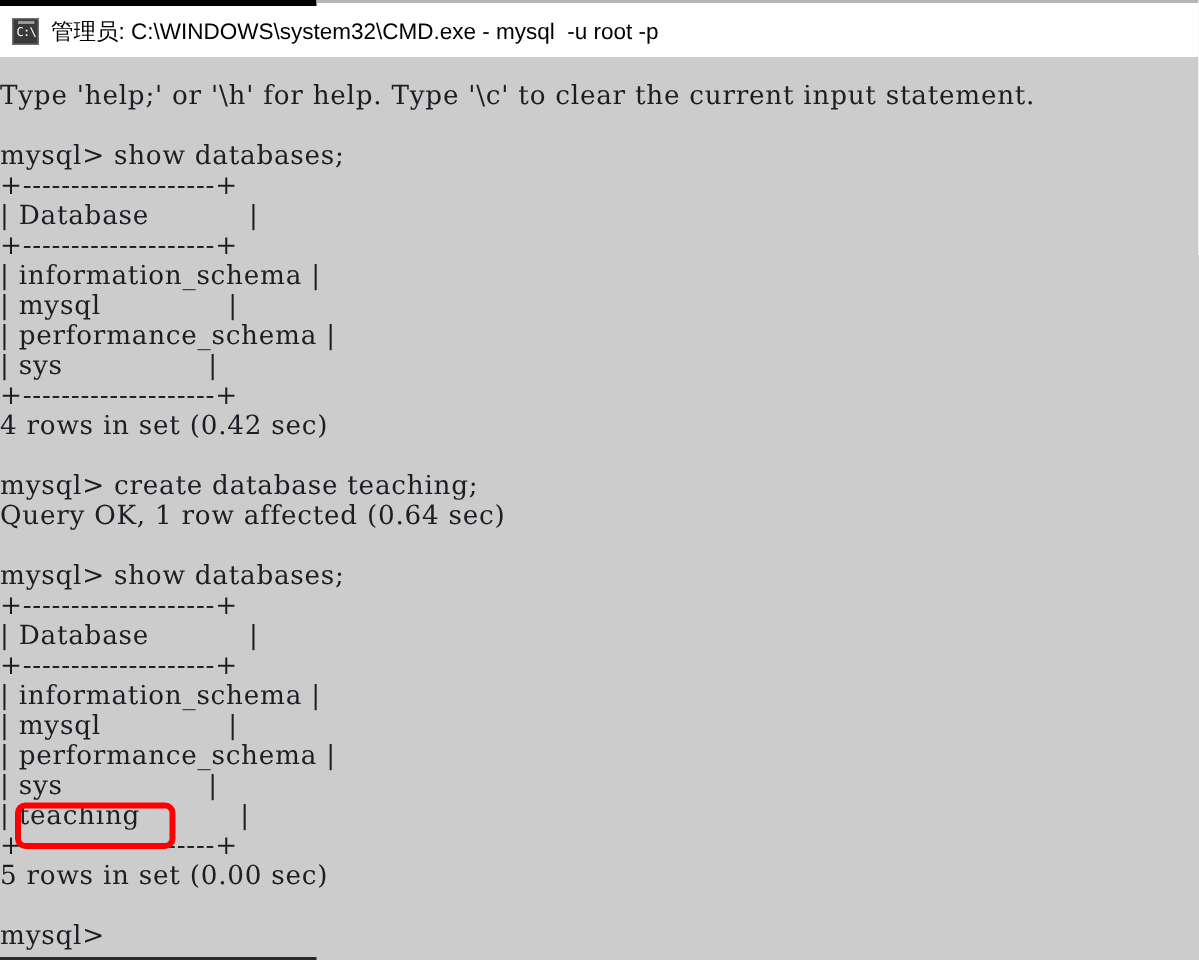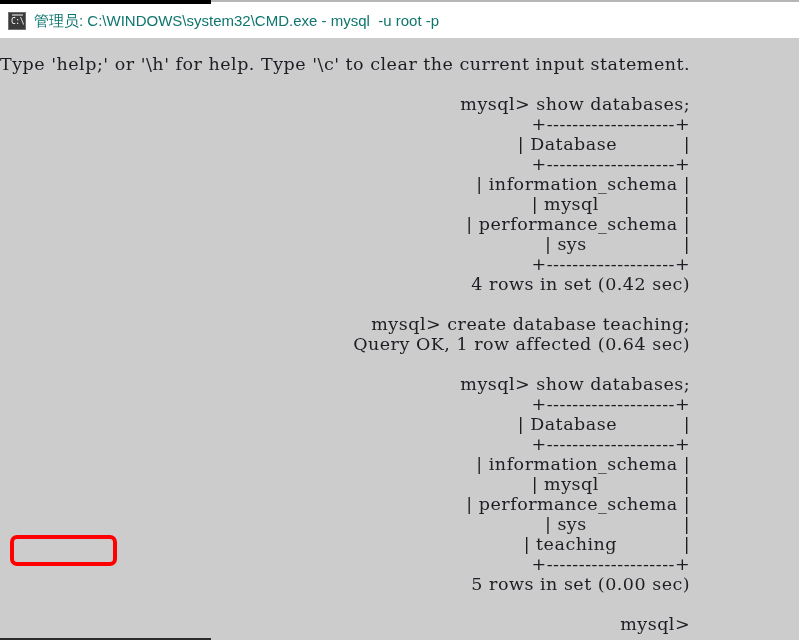--- a/index.html
+++ b/index.html
@@ -89,21 +89,21 @@
     position: absolute;
     left: 3px;
     top: 1px;
     width: 11px;
     height: 2px;
     background: #9a9a9a;
   }
   #title-text {
     font-family: "Liberation Sans", sans-serif;
     font-size: 15px;
-    color: #0f766e;
+    color: #000000;
     white-space: pre;
     letter-spacing: 0px;
     text-align: center;
   }
 
   
   #console {
     position: absolute;
     left: 0;
     top: 38px;
@@ -117,21 +117,20 @@
     left: 0;
     top: 16px;
     margin: 0;
     padding: 0;
     font-family: "DejaVu Serif", "Liberation Serif", serif;
     font-size: 17.5px;
     line-height: 20px;
     color: #1d1d24;
     white-space: pre;
     letter-spacing: 0.5px;
-    text-align: right;
   }
   .cline {
     display: block;
     height: 20px;
     white-space: pre;
   }
   .cline.blank {
     color: transparent;
   }
 

